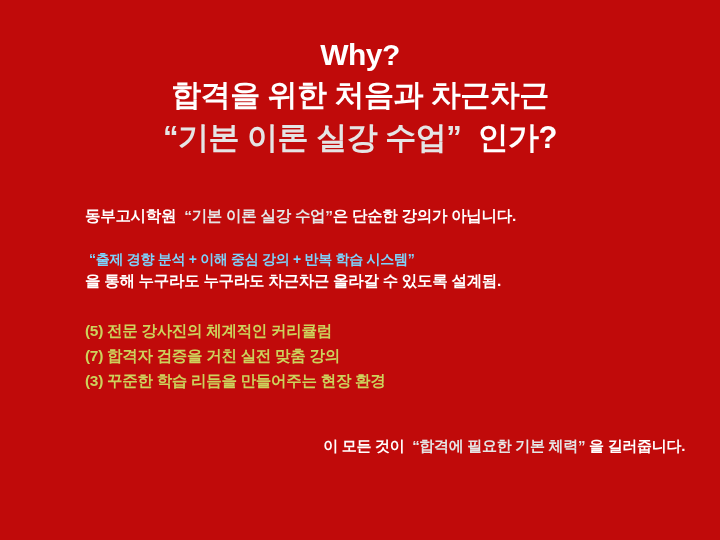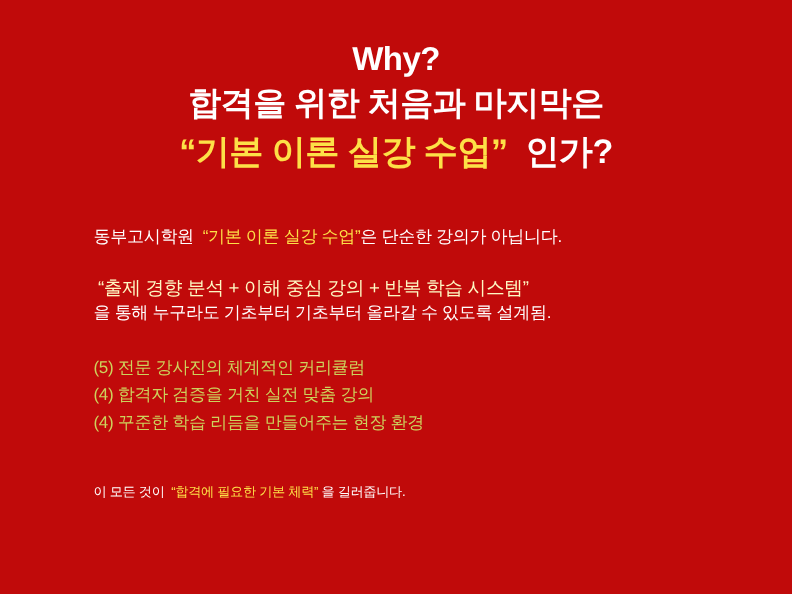--- a/index.html
+++ b/index.html
@@ -48,95 +48,96 @@
   }
   .headline-2 {
     font-size: 30px;
     color: #ffffff;
     line-height: 1.42;
   }
   .headline-3 {
     font-size: 31px;
     line-height: 1.42;
   }
-  .accent-green { color: #fde047; }
+  .accent-green { color: #e5e5e5; }
   .accent-white { color: #ffffff; }
 
   
   .body-block {
     position: absolute;
     left: 85px;
     top: 205px;
     width: 600px;
   }
   .body-line {
     margin: 0;
     padding: 0;
-    font-weight: normal;
+    font-weight: bold;
     font-size: 15.5px;
     line-height: 1.42;
     color: #ffffff;
     letter-spacing: -0.3px;
     white-space: nowrap;
   }
   .spacer-sm { height: 16px; }
   .spacer-md { height: 22px; }
   .spacer-lg { height: 26px; }
 
   .emph-line {
-    font-size: 17px;
-    color: #fef9c3;
+    font-size: 14px;
+    color: #7dd3fc;
     padding-left: 4px;
     line-height: 1.48;
   }
 
   .list-line {
     font-size: 15.5px;
     color: #cdd25c;
     line-height: 1.62;
   }
 
   .final-line {
-    font-size: 12px;
+    font-size: 15px;
     line-height: 1.42;
+    text-align: right;
   }
 </style>
 </head>
 <body style="background: rgb(192, 10, 10);">
 
 <div id="slide" style="background: rgb(192, 10, 10);">
 
   <div class="heading-block">
     <div class="headline headline-1 accent-white">Why?</div>
 
-    <div class="headline headline-2 accent-white">합격을 위한 처음과 마지막은</div>
+    <div class="headline headline-2 accent-white">합격을 위한 처음과 차근차근</div>
 
     <div class="headline headline-3">
       <span class="accent-green">“기본 이론 실강 수업”</span><span class="accent-white">&nbsp;&nbsp;인가?</span>
     </div>
   </div>
 
   <div class="body-block">
 
     <div class="body-line">
       <span>동부고시학원</span><span>&nbsp;&nbsp;</span><span class="accent-green">“기본 이론 실강 수업”</span><span>은 단순한 강의가 아닙니다.</span>
     </div>
 
     <div class="spacer-md"></div>
 
 
     <div class="body-line emph-line">“출제 경향 분석 + 이해 중심 강의 + 반복 학습 시스템”</div>
 
-    <div class="body-line">을 통해 누구라도 기초부터 기초부터 올라갈 수 있도록 설계됨.</div>
+    <div class="body-line">을 통해 누구라도 누구라도 차근차근 올라갈 수 있도록 설계됨.</div>
 
     <div class="spacer-lg"></div>
 
     <div class="body-line list-line">(5) 전문 강사진의 체계적인 커리큘럼</div>
-    <div class="body-line list-line">(4) 합격자 검증을 거친 실전 맞춤 강의</div>
-    <div class="body-line list-line">(4) 꾸준한 학습 리듬을 만들어주는 현장 환경</div>
+    <div class="body-line list-line">(7) 합격자 검증을 거친 실전 맞춤 강의</div>
+    <div class="body-line list-line">(3) 꾸준한 학습 리듬을 만들어주는 현장 환경</div>
 
     <div class="spacer-lg"></div>
     <div class="spacer-sm"></div>
 
     <div class="body-line final-line">
       <span>이 모든 것이</span><span>&nbsp;&nbsp;</span><span class="accent-green">“합격에 필요한 기본 체력”</span><span>&nbsp;</span><span>을 길러줍니다.</span>
     </div>
 
   </div>
 </div>

